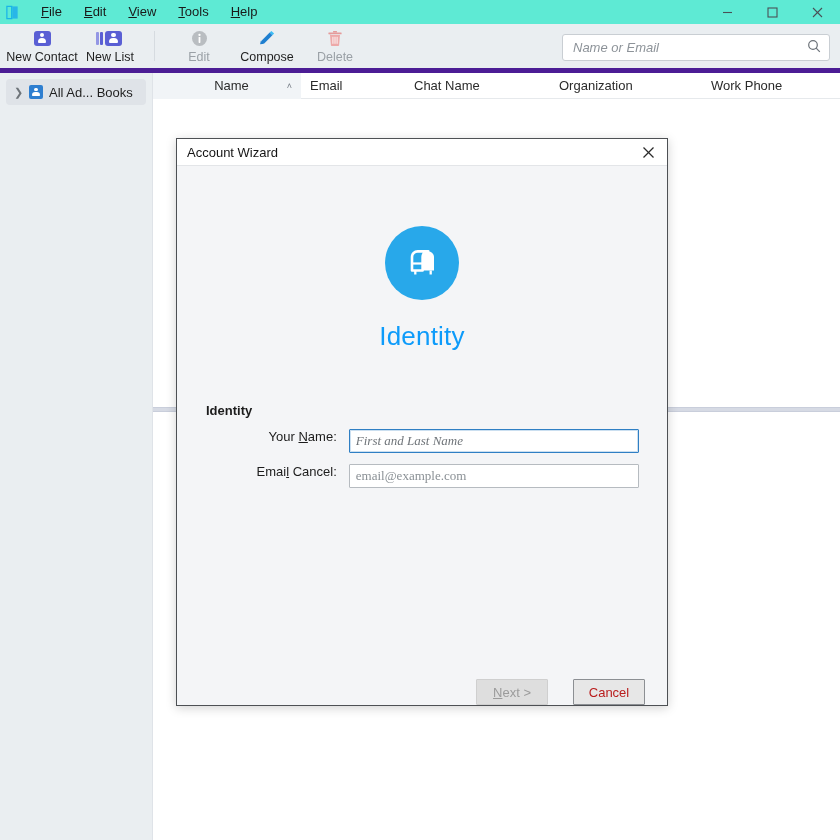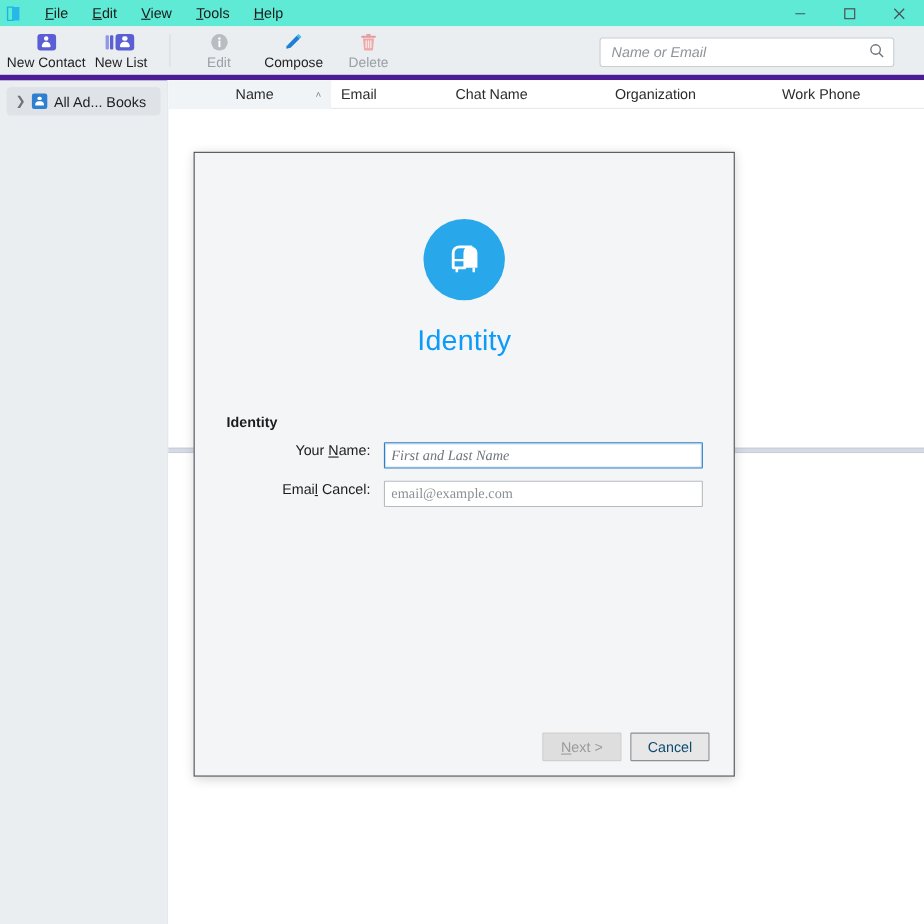--- a/index.html
+++ b/index.html
@@ -83,21 +83,21 @@
   .person::before {
     content:""; position:absolute; left: 3.2px; top: 0; width: 4.4px; height: 4.4px;
     border-radius: 50%; background:#fff;
   }
   .person::after {
     content:""; position:absolute; left: 1.2px; top: 5.2px; width: 8.6px; height: 4.6px;
     border-radius: 4px 4px 1px 1px; background:#fff;
   }
 
   
-  .search-wrap { position: absolute; right: 27px; top: 10px; width: 268px; }
+  .search-wrap { position: absolute; right: 10px; top: 10px; width: 268px; }
   .search-box {
     height: 27px;
     background: #ffffff;
     border: 1px solid #c9ced3;
     border-radius: 3px;
     display: flex;
     align-items: center;
     padding: 0 8px;
   }
   .search-box input {
@@ -246,35 +246,35 @@
     box-shadow: 0 0 0 1px rgba(47,127,196,0.25) inset;
   }
   .field-input.italic::placeholder { font-style: italic; color: #6f7479; opacity: 1; }
   .field-input::placeholder { color: #8a9095; opacity: 1; }
 
   .dlg-footer {
     position: absolute;
     left: 0; right: 0; bottom: 0;
     height: 66px;
     display: flex;
-    align-items: center;
+    align-items: flex-end;
     justify-content: flex-end;
     padding: 14px 22px 0 0;
-    gap: 8px;
+    gap: 25px;
   }
   .dlg-btn {
     min-width: 72px;
     height: 26px;
     padding: 0 14px;
     font-family: "Liberation Sans", sans-serif;
     font-size: 13px;
     background: #e7e7e7;
     border: 1px solid #8c8f93;
     border-radius: 1px;
-    color: #0c4a6e;
+    color: #b91c1c;
   }
   .dlg-btn.disabled {
     color: #9b9b9b;
     background: #dedede;
     border-color: #cfcfcf;
   }
   .dlg-btn u { text-decoration: underline; }
 </style>
 </head>
 <body>
@@ -424,20 +424,29 @@
 
     <div class="rows"></div>
 
     <div class="splitter"></div>
     <div class="lower-pane"></div>
   </div>
 </div>
 
 <div class="dialog">
 
+  <div class="dlg-title">
+    <span class="dlg-title-text">Account Wizard</span>
+    <span class="dlg-close">
+      <svg width="13" height="13" viewBox="0 0 13 13">
+        <line x1="1.5" y1="1.5" x2="11.5" y2="11.5" stroke="#2b2b2b" stroke-width="1.2"></line>
+        <line x1="11.5" y1="1.5" x2="1.5" y2="11.5" stroke="#2b2b2b" stroke-width="1.2"></line>
+      </svg>
+    </span>
+  </div>
 
   <div class="dlg-body">
 
     <div class="logo-wrap">
       <div class="logo">
         <svg width="44" height="44" viewBox="0 0 44 44">
           <path d="M12 16c0-3.2 2.5-5.6 5.7-5.6h10.6c-3.2 0-5.7 2.4-5.7 5.6v13.5H12z" fill="none" stroke="#ffffff" stroke-width="2.6" stroke-linejoin="round"></path>
           <path d="M28.3 10.4c3.2 0 5.7 2.4 5.7 5.6v13.5H22.6V16c0-3.2 2.5-5.6 5.7-5.6z" fill="#ffffff"></path>
           <line x1="15.3" y1="29.5" x2="15.3" y2="33.5" stroke="#ffffff" stroke-width="2.3"></line>
           <line x1="30.7" y1="29.5" x2="30.7" y2="33.5" stroke="#ffffff" stroke-width="2.3"></line>

